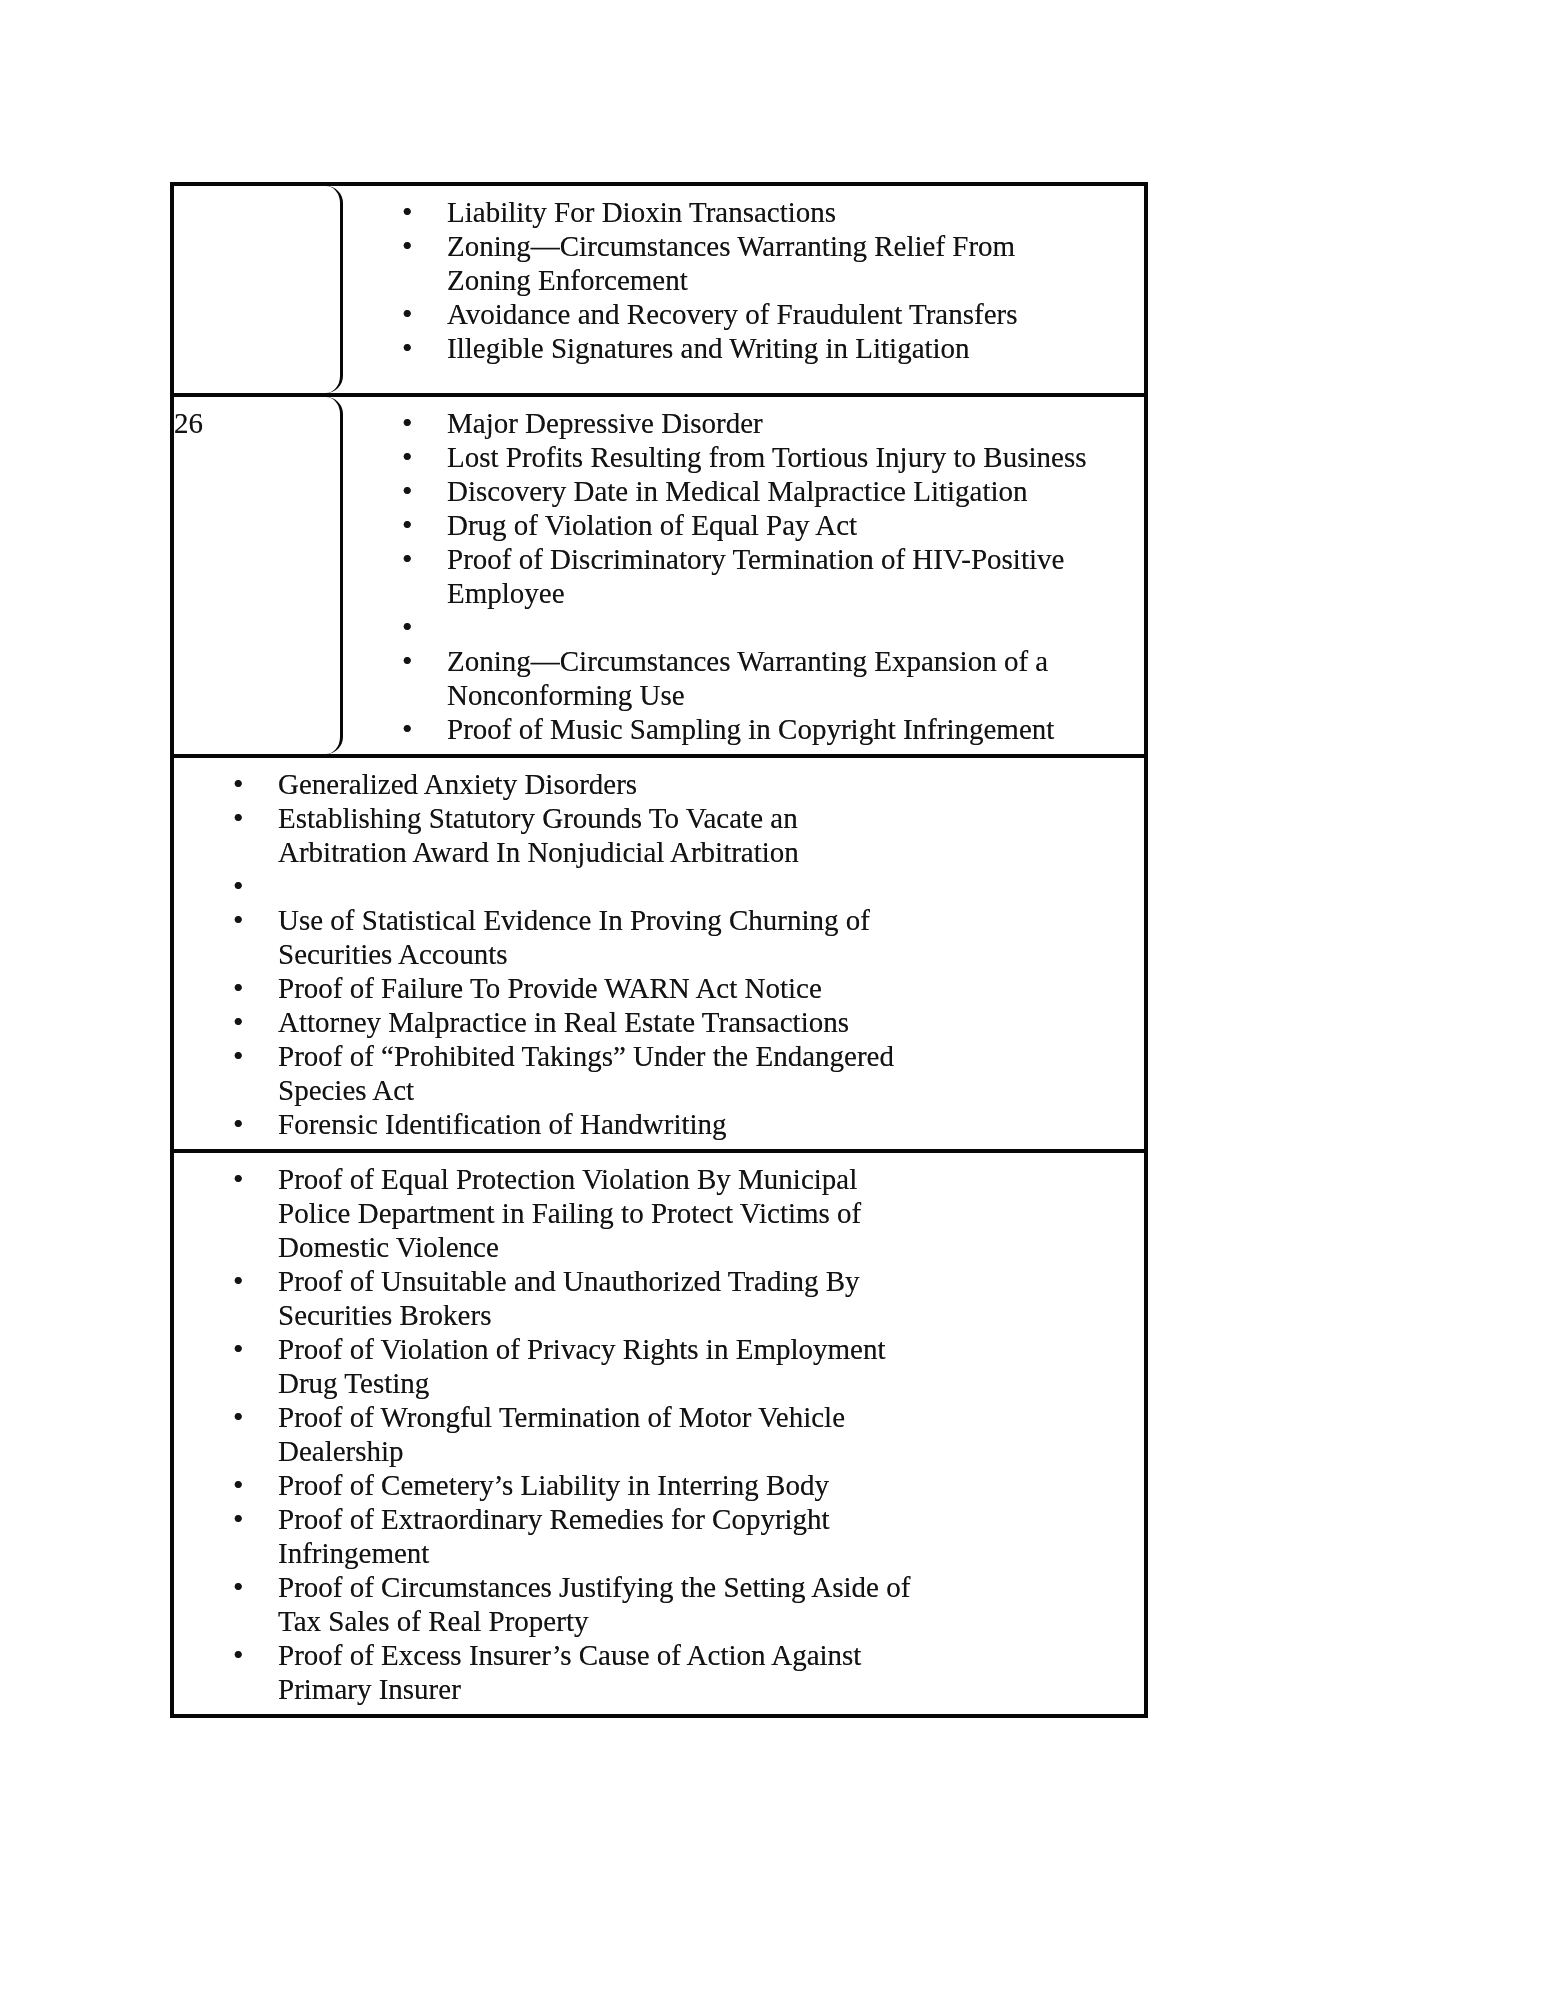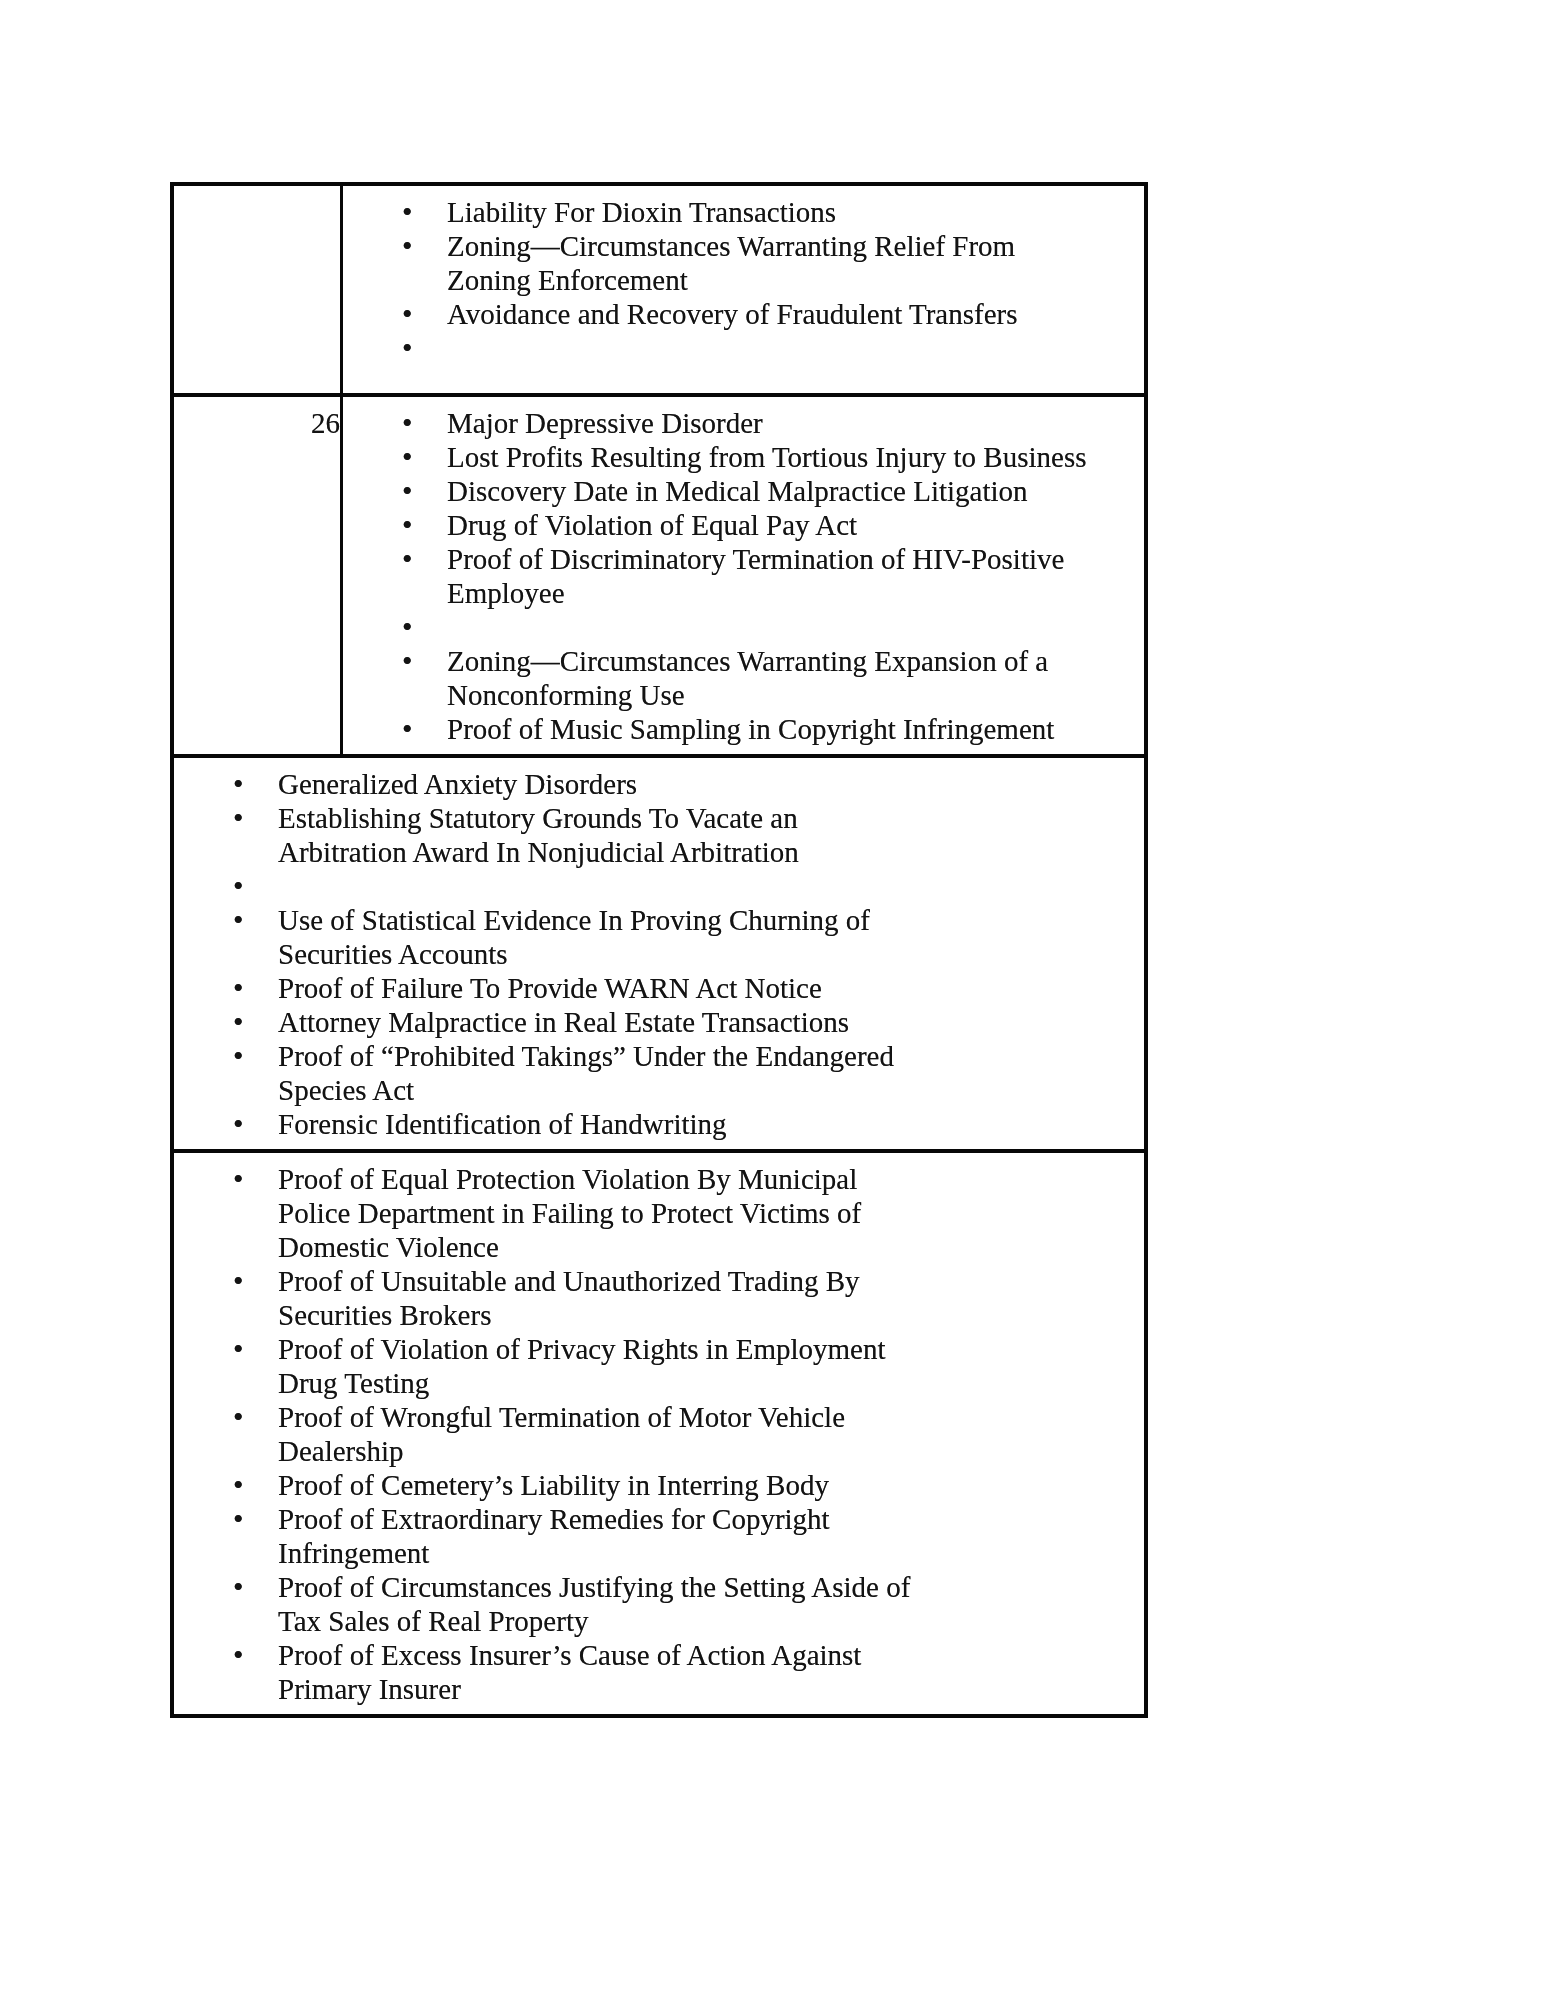--- a/index.html
+++ b/index.html
@@ -27,23 +27,24 @@
   }
   .trow {
     display: flex;
     border-bottom: 4px solid #070707;
   }
   .trow:last-child { border-bottom: none; }
   .cell-num {
     width: 169px;
     flex: 0 0 169px;
     border-right: 3px solid #070707;
-    text-align: right;
+    text-align: left;
     padding-top: 9px;
     padding-bottom: 8px;
+    border-radius: 17px;
   }
   .cell-items {
     flex: 1 1 auto;
     padding: 9px 8px 8px 0;
   }
   
   .trow.row-0 .cell-num, .trow.row-0 .cell-items { min-height: 207px; }
   ul.topics { list-style: none; }
   li.topic {
     display: flex;
@@ -78,20 +79,21 @@
               <span class="bullet">•</span>
               <span class="topic-text">Zoning—Circumstances Warranting Relief From
 Zoning Enforcement</span>
             </li>
             <li class="topic">
               <span class="bullet">•</span>
               <span class="topic-text">Avoidance and Recovery of Fraudulent Transfers</span>
             </li>
             <li class="topic">
               <span class="bullet">•</span>
+              <span class="topic-text">Illegible Signatures and Writing in Litigation</span>
             </li>
           </ul>
         </div>
       </div>
       <div class="trow row-1">
         <div class="cell-num">26</div>
         <div class="cell-items">
           <ul class="topics">
             <li class="topic">
               <span class="bullet">•</span>

